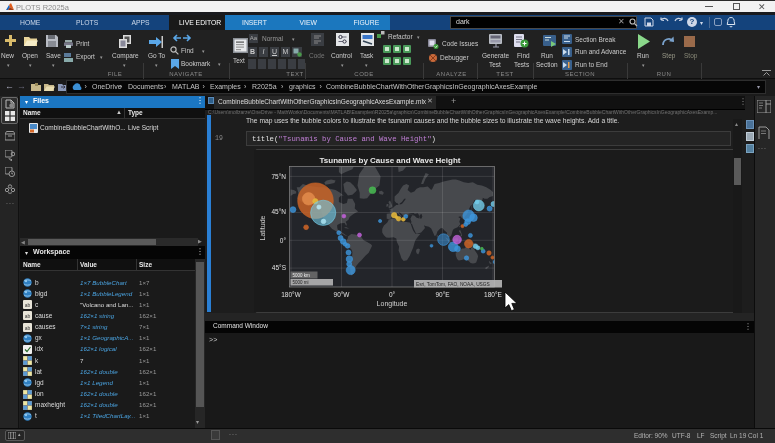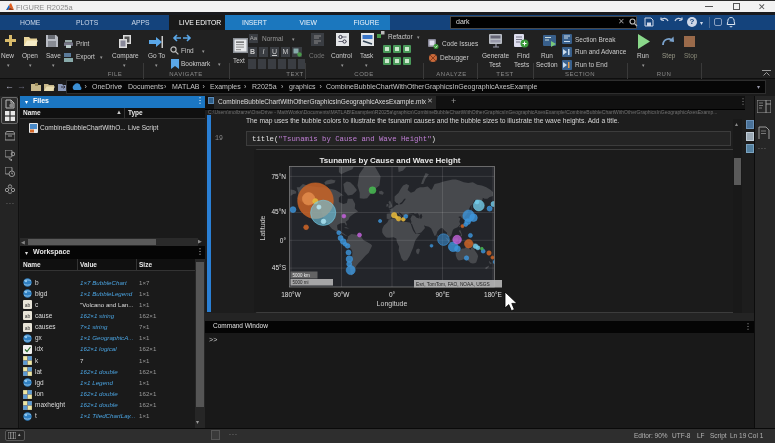--- a/index.html
+++ b/index.html
@@ -11,21 +11,21 @@
 </style></head><body>
 <div id="app">
 
 <div class="abs" style="left:0;top:0;width:775px;height:12px;background:#f2f2f2;border-top:1px solid #2a2a2a;"></div>
     <div class="abs" style="left:0;top:12px;width:775px;height:3px;background:#191a1e;"></div>
 <svg class="abs" style="left:5px;top:2px" width="10" height="10" viewBox="0 0 10 10">
       <path d="M1 8 L4 3 L5 5 L3 8 Z" fill="#1565c0"></path>
       <path d="M4 3 L6 1 L9 8 L5 5 Z" fill="#e05c1a"></path>
       <path d="M5 5 L9 8 L3 8 Z" fill="#a33a10"></path>
     </svg>
-<div class="abs" style="left:16px;top:3px;font-size:7.5px;color:#8c8c8c;">FIGURE R2025a</div>
+<div class="abs" style="left:16px;top:3px;font-size:7.5px;color:#8c8c8c;">PLOTS R2025a</div>
 <div class="abs" style="left:705px;top:6px;width:8px;height:1px;background:#555;"></div>
 <div class="abs" style="left:733px;top:3px;width:7px;height:7px;border:1px solid #555;"></div>
 <div class="abs" style="left:758px;top:2px;font-size:9px;color:#555;">✕</div>
 
 <div class="abs" style="left:0;top:15px;width:775px;height:15px;background:#14437c;"></div>
 <div class="abs" style="left:222px;top:15px;width:168px;height:15px;background:#1b77be;"></div>
 <div class="abs" style="left:169px;top:15px;width:55.5px;height:15px;background:#191919;"></div>
 <div class="abs" style="left:20px;top:19px;font-size:6.8px;color:#cdd9ea;">HOME</div>
 <div class="abs" style="left:76px;top:19px;font-size:6.8px;color:#cdd9ea;">PLOTS</div>
 <div class="abs" style="left:131.5px;top:19px;font-size:6.8px;color:#cdd9ea;">APPS</div>

